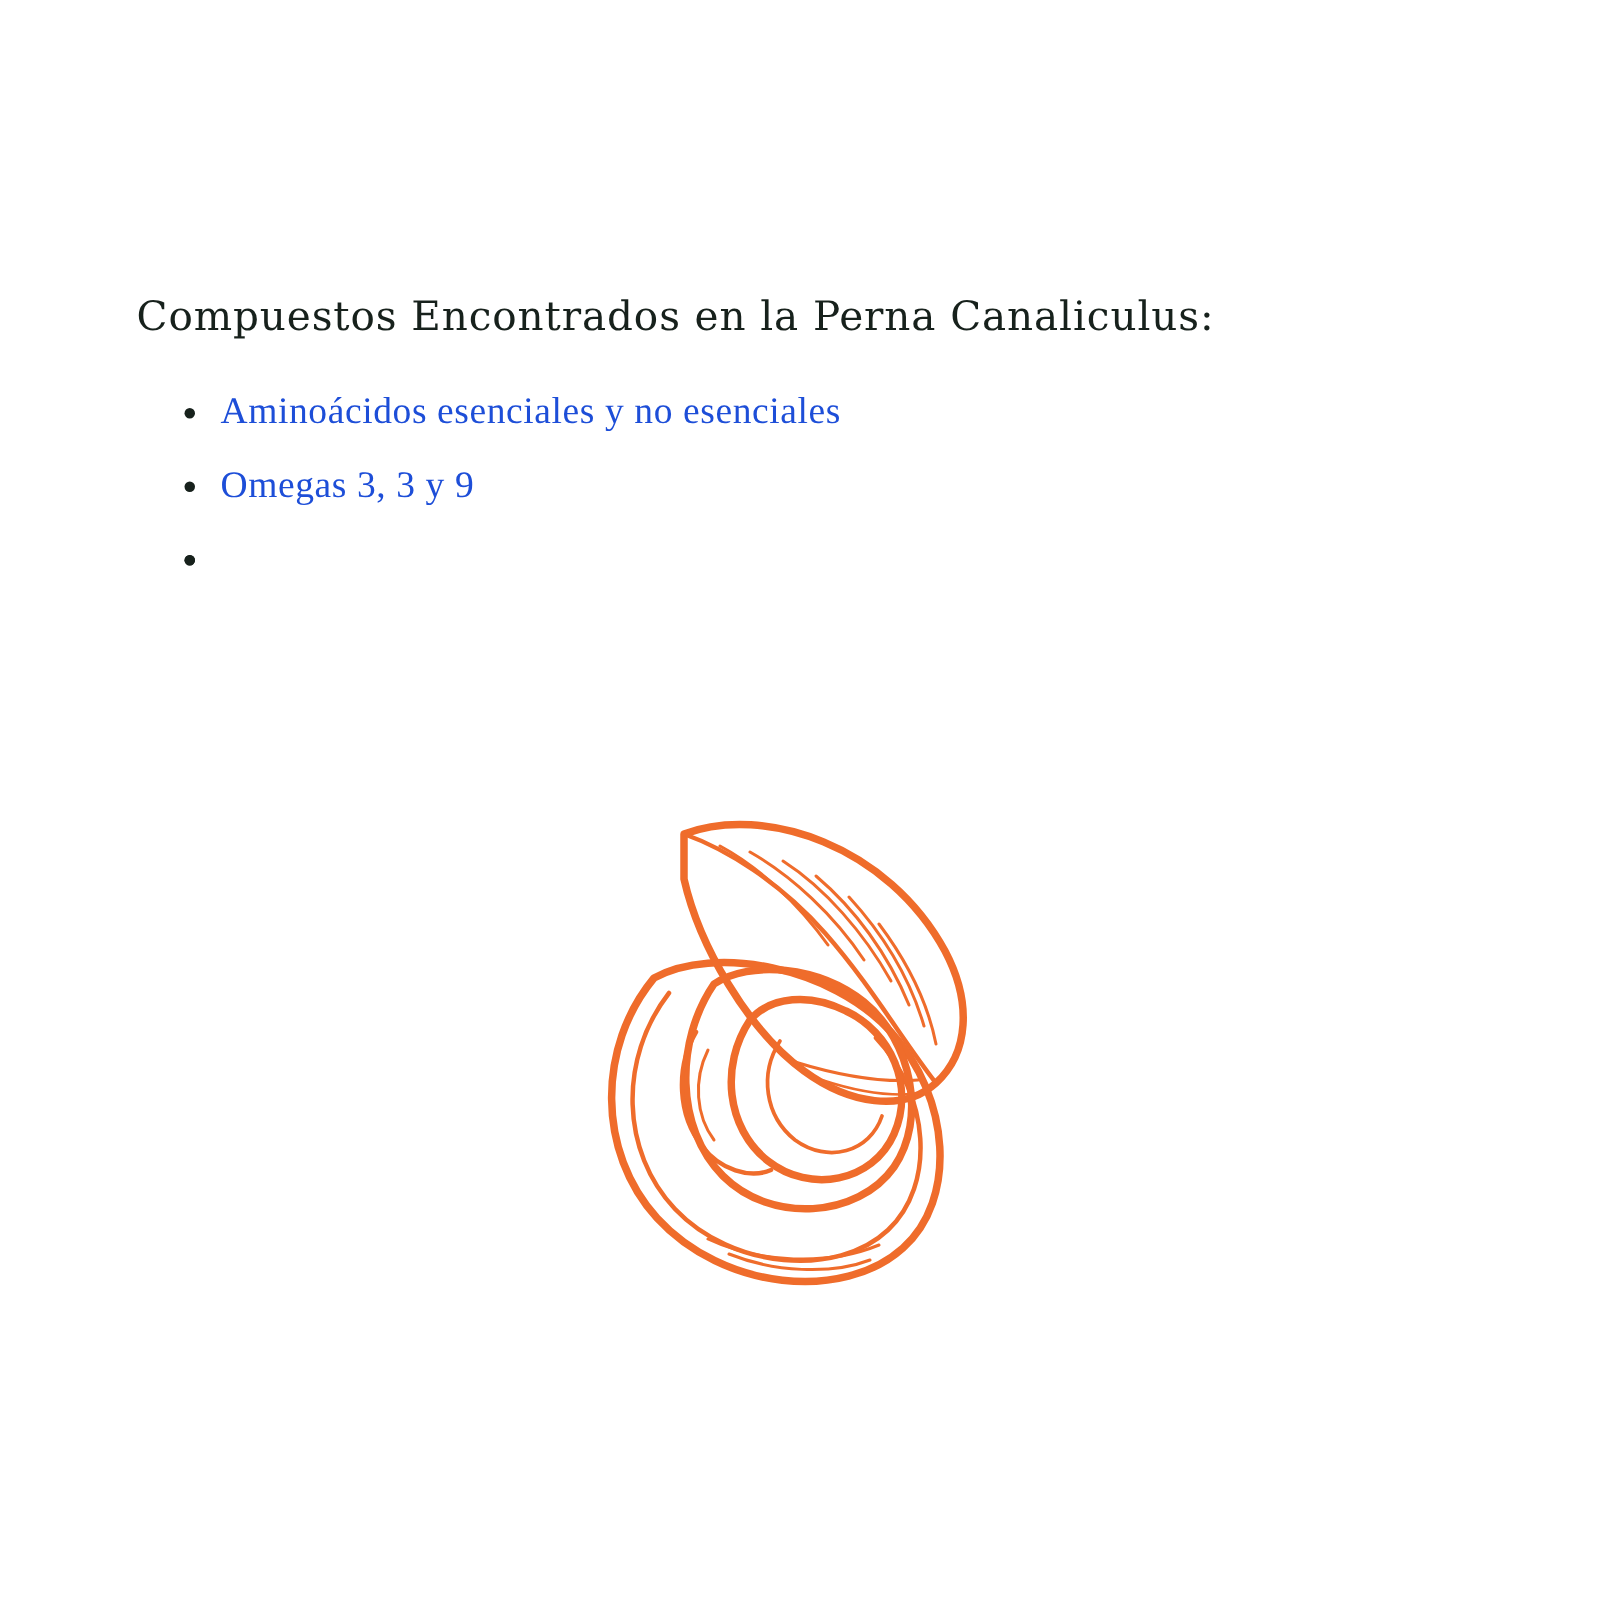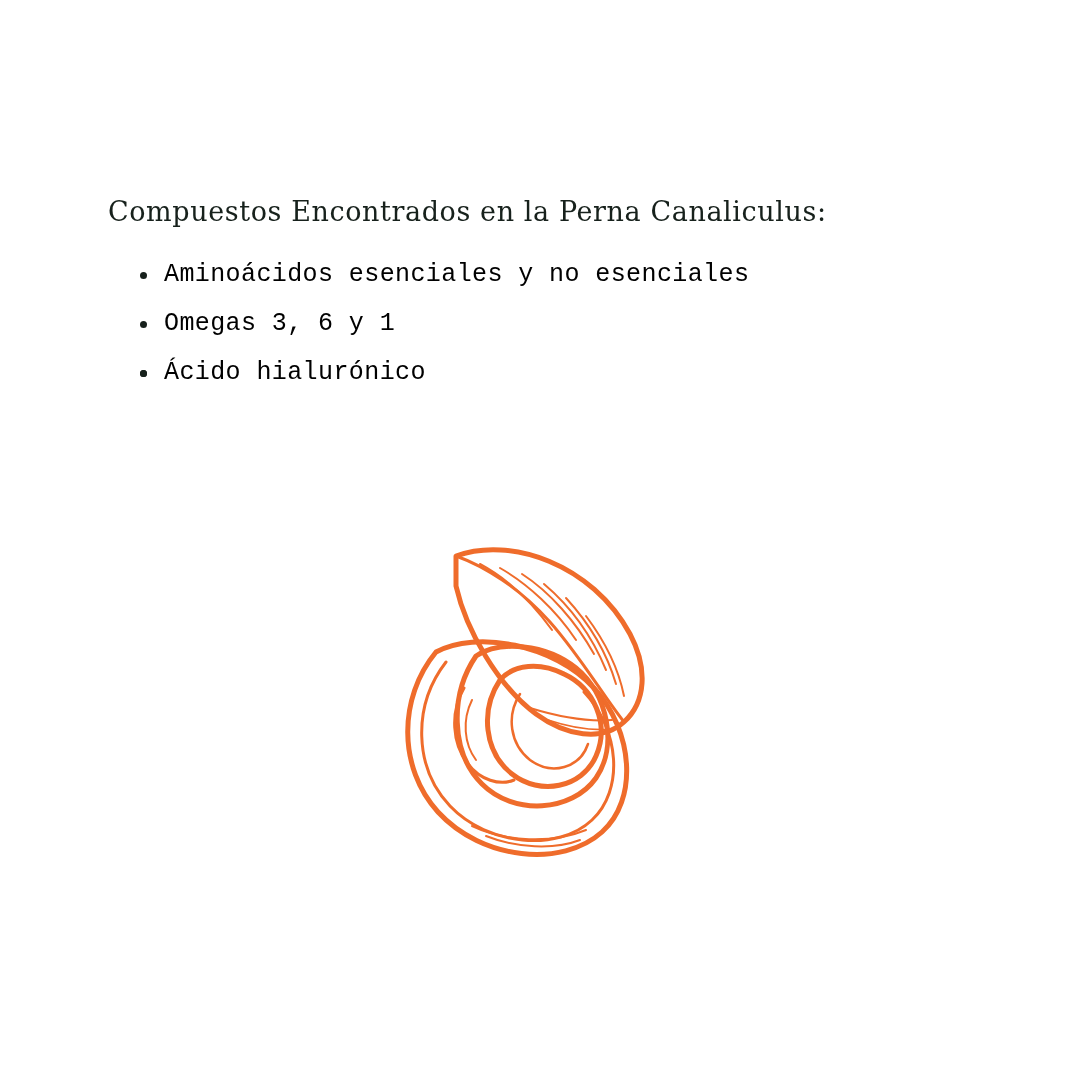--- a/index.html
+++ b/index.html
@@ -14,44 +14,44 @@
     overflow: hidden;
   }
   .page {
     position: relative;
     width: 1080px;
     height: 1080px;
     background: #ffffff;
   }
   .content {
     position: absolute;
-    left: 108px;
+    left: 91px;
     top: 196px;
     width: 880px;
   }
   .title {
     font-family: "DejaVu Serif", serif;
     font-size: 27px;
     letter-spacing: 0.6px;
     color: #17211c;
     font-weight: 400;
     margin: 0 0 34px 0;
     white-space: nowrap;
   }
   .bullet-list {
     list-style: none;
     margin: 0;
     padding: 0;
   }
   .bullet-item {
     position: relative;
-    font-family: Liberation Mono, monospace;
+    font-family: Liberation Serif, serif;
     font-size: 25px;
     letter-spacing: 0.4px;
-    color: #000000;
+    color: #1d4ed8;
     padding-left: 56px;
     margin-bottom: 20px;
     line-height: 1.15;
     margin-top: 16px;
   }
   .bullet-item .dot {
     position: absolute;
     left: 32px;
     top: 11px;
     width: 7px;
@@ -81,28 +81,27 @@
 
     <h1 class="title">Compuestos Encontrados en la Perna Canaliculus:</h1>
 
     <ul class="bullet-list">
       <li class="bullet-item">
         <span class="dot"></span>
         <span>Aminoácidos esenciales y no esenciales</span>
       </li>
       <li class="bullet-item">
         <span class="dot"></span>
-        <span>Omegas 3, 6 y 1</span>
+        <span>Omegas 3, 3 y 9</span>
       </li>
       <li class="bullet-item">
         <span class="dot"></span>
       </li>
       <li class="bullet-item">
         <span class="dot"></span>
-        <span>Ácido hialurónico</span>
       </li>
     </ul>
 
   </div>
 
   <div class="illustration">
     <svg viewBox="0 0 340 350" xmlns="http://www.w3.org/2000/svg">
       <g fill="none" stroke="#ef6c2b" stroke-width="5" stroke-linecap="round" stroke-linejoin="round">
 
         <path d="M76 26 C130 6 212 34 250 104 C268 138 266 172 244 192

